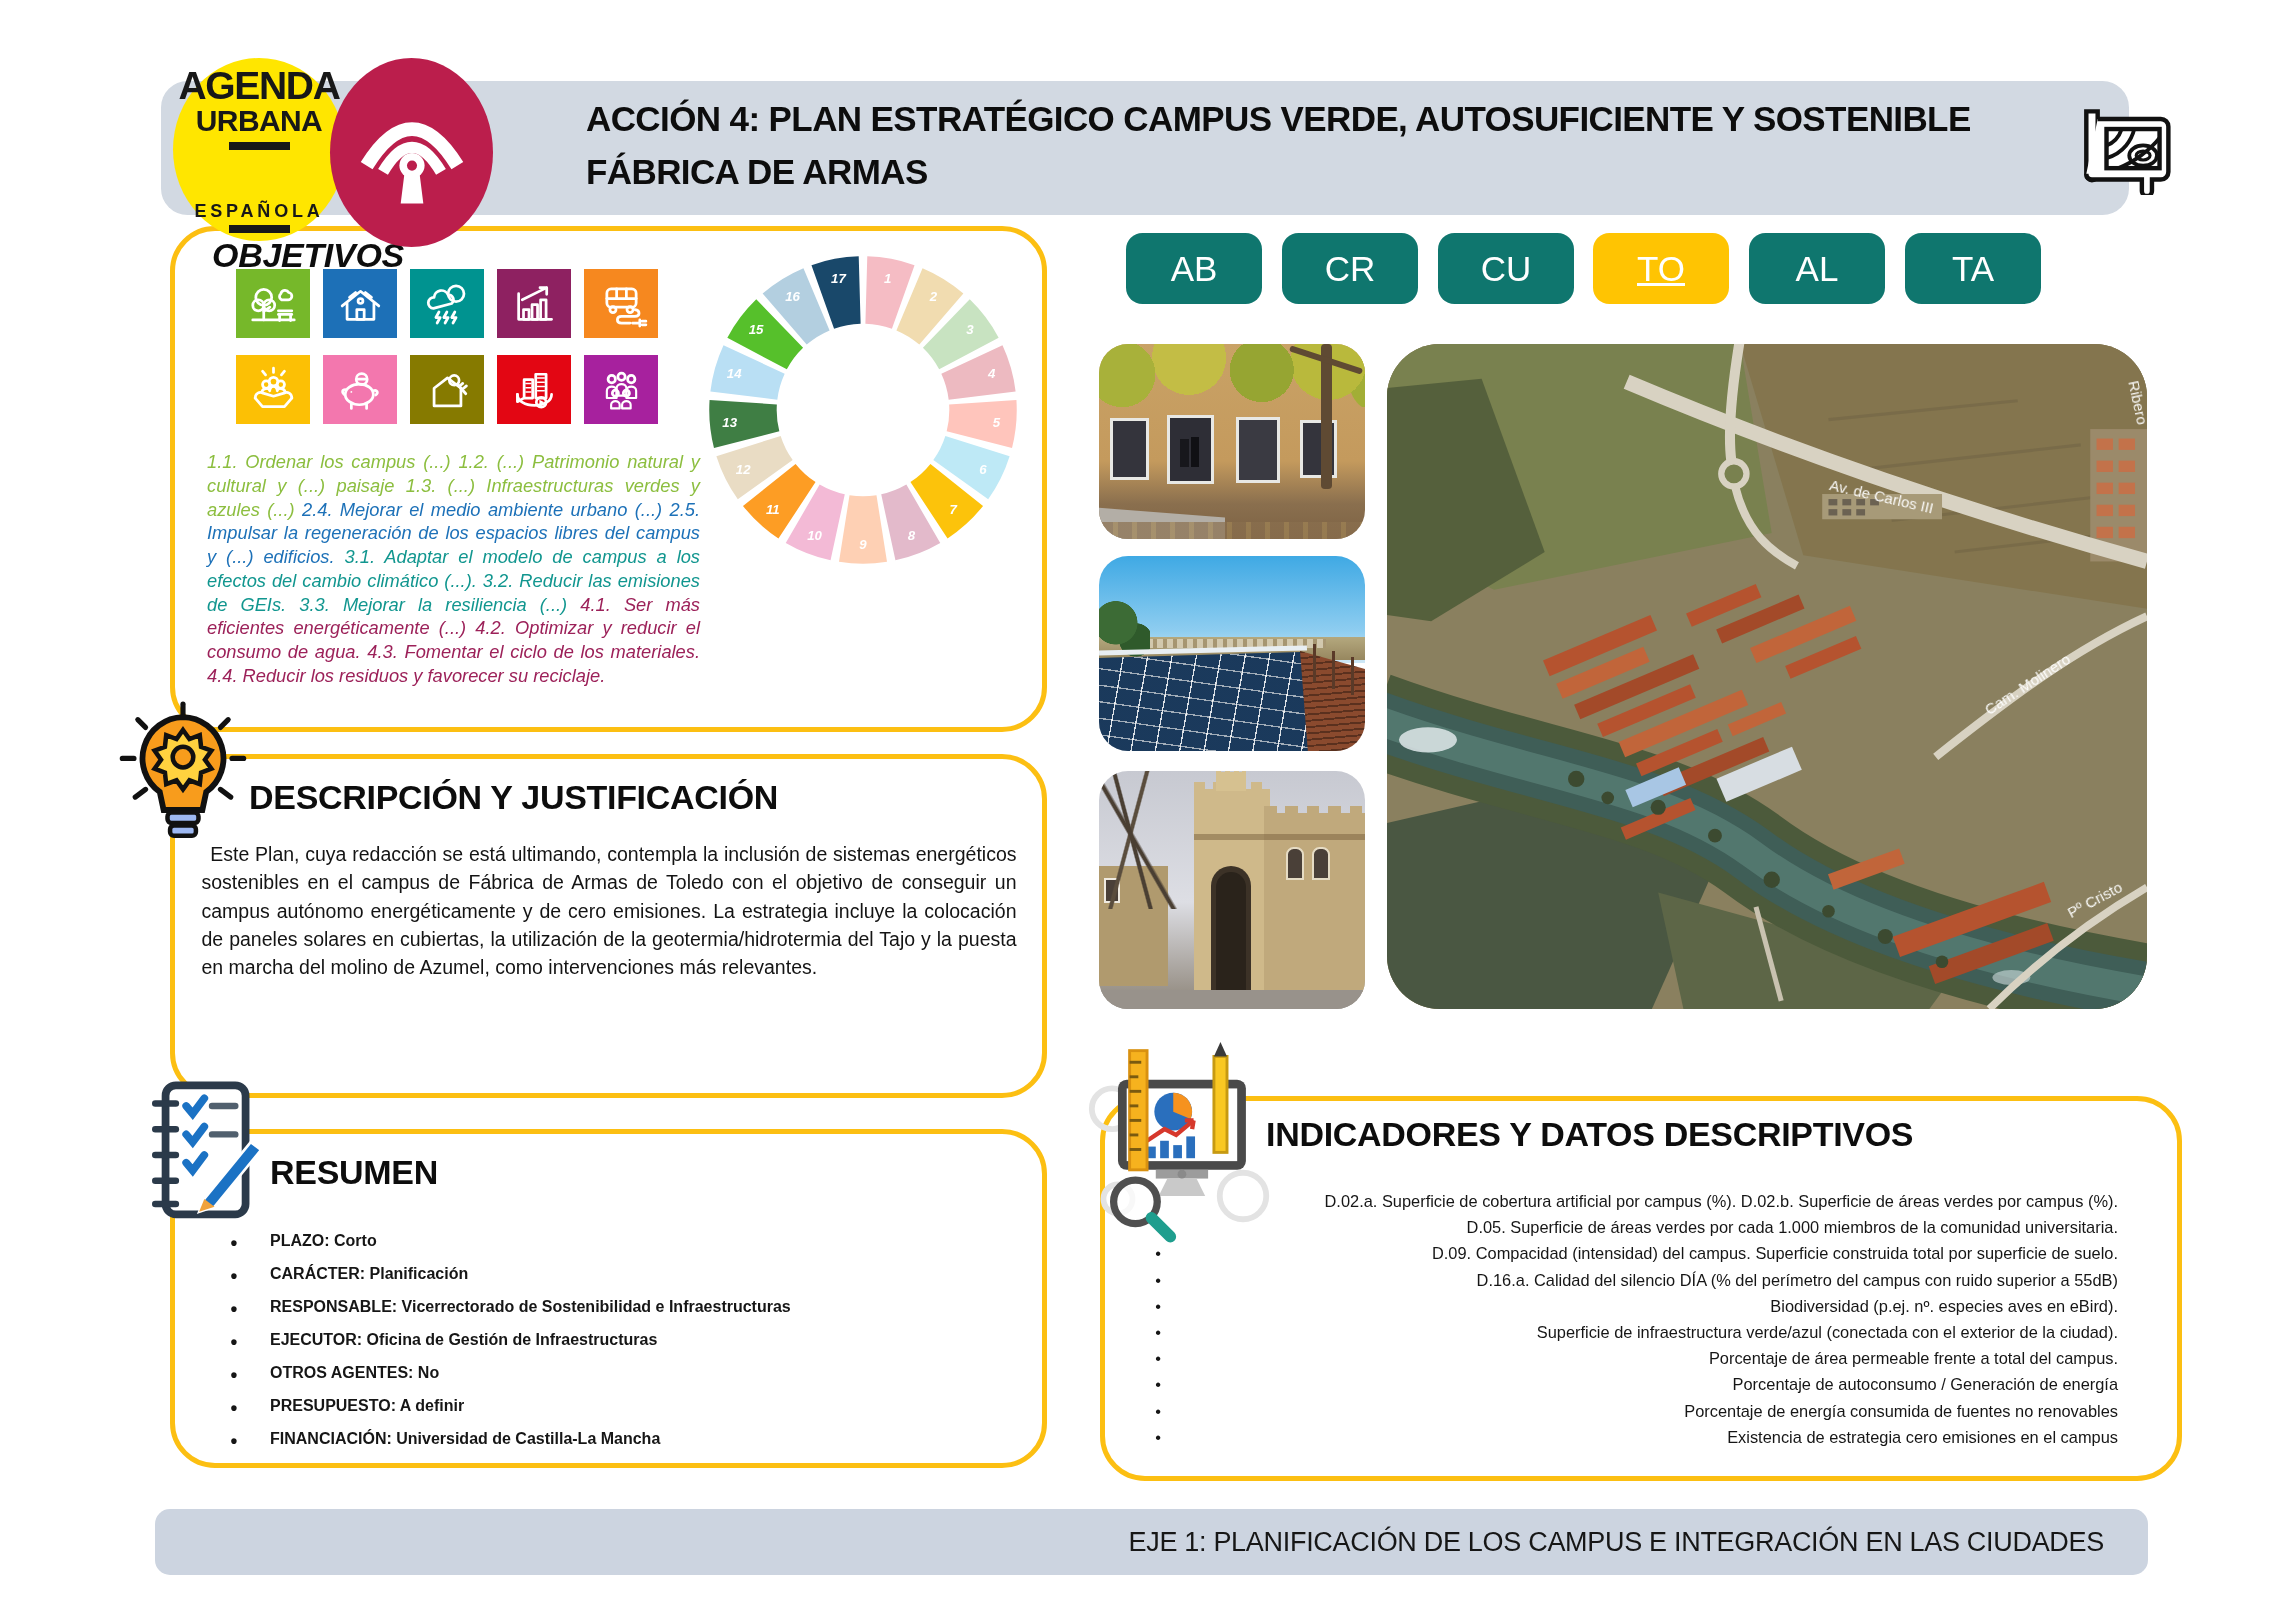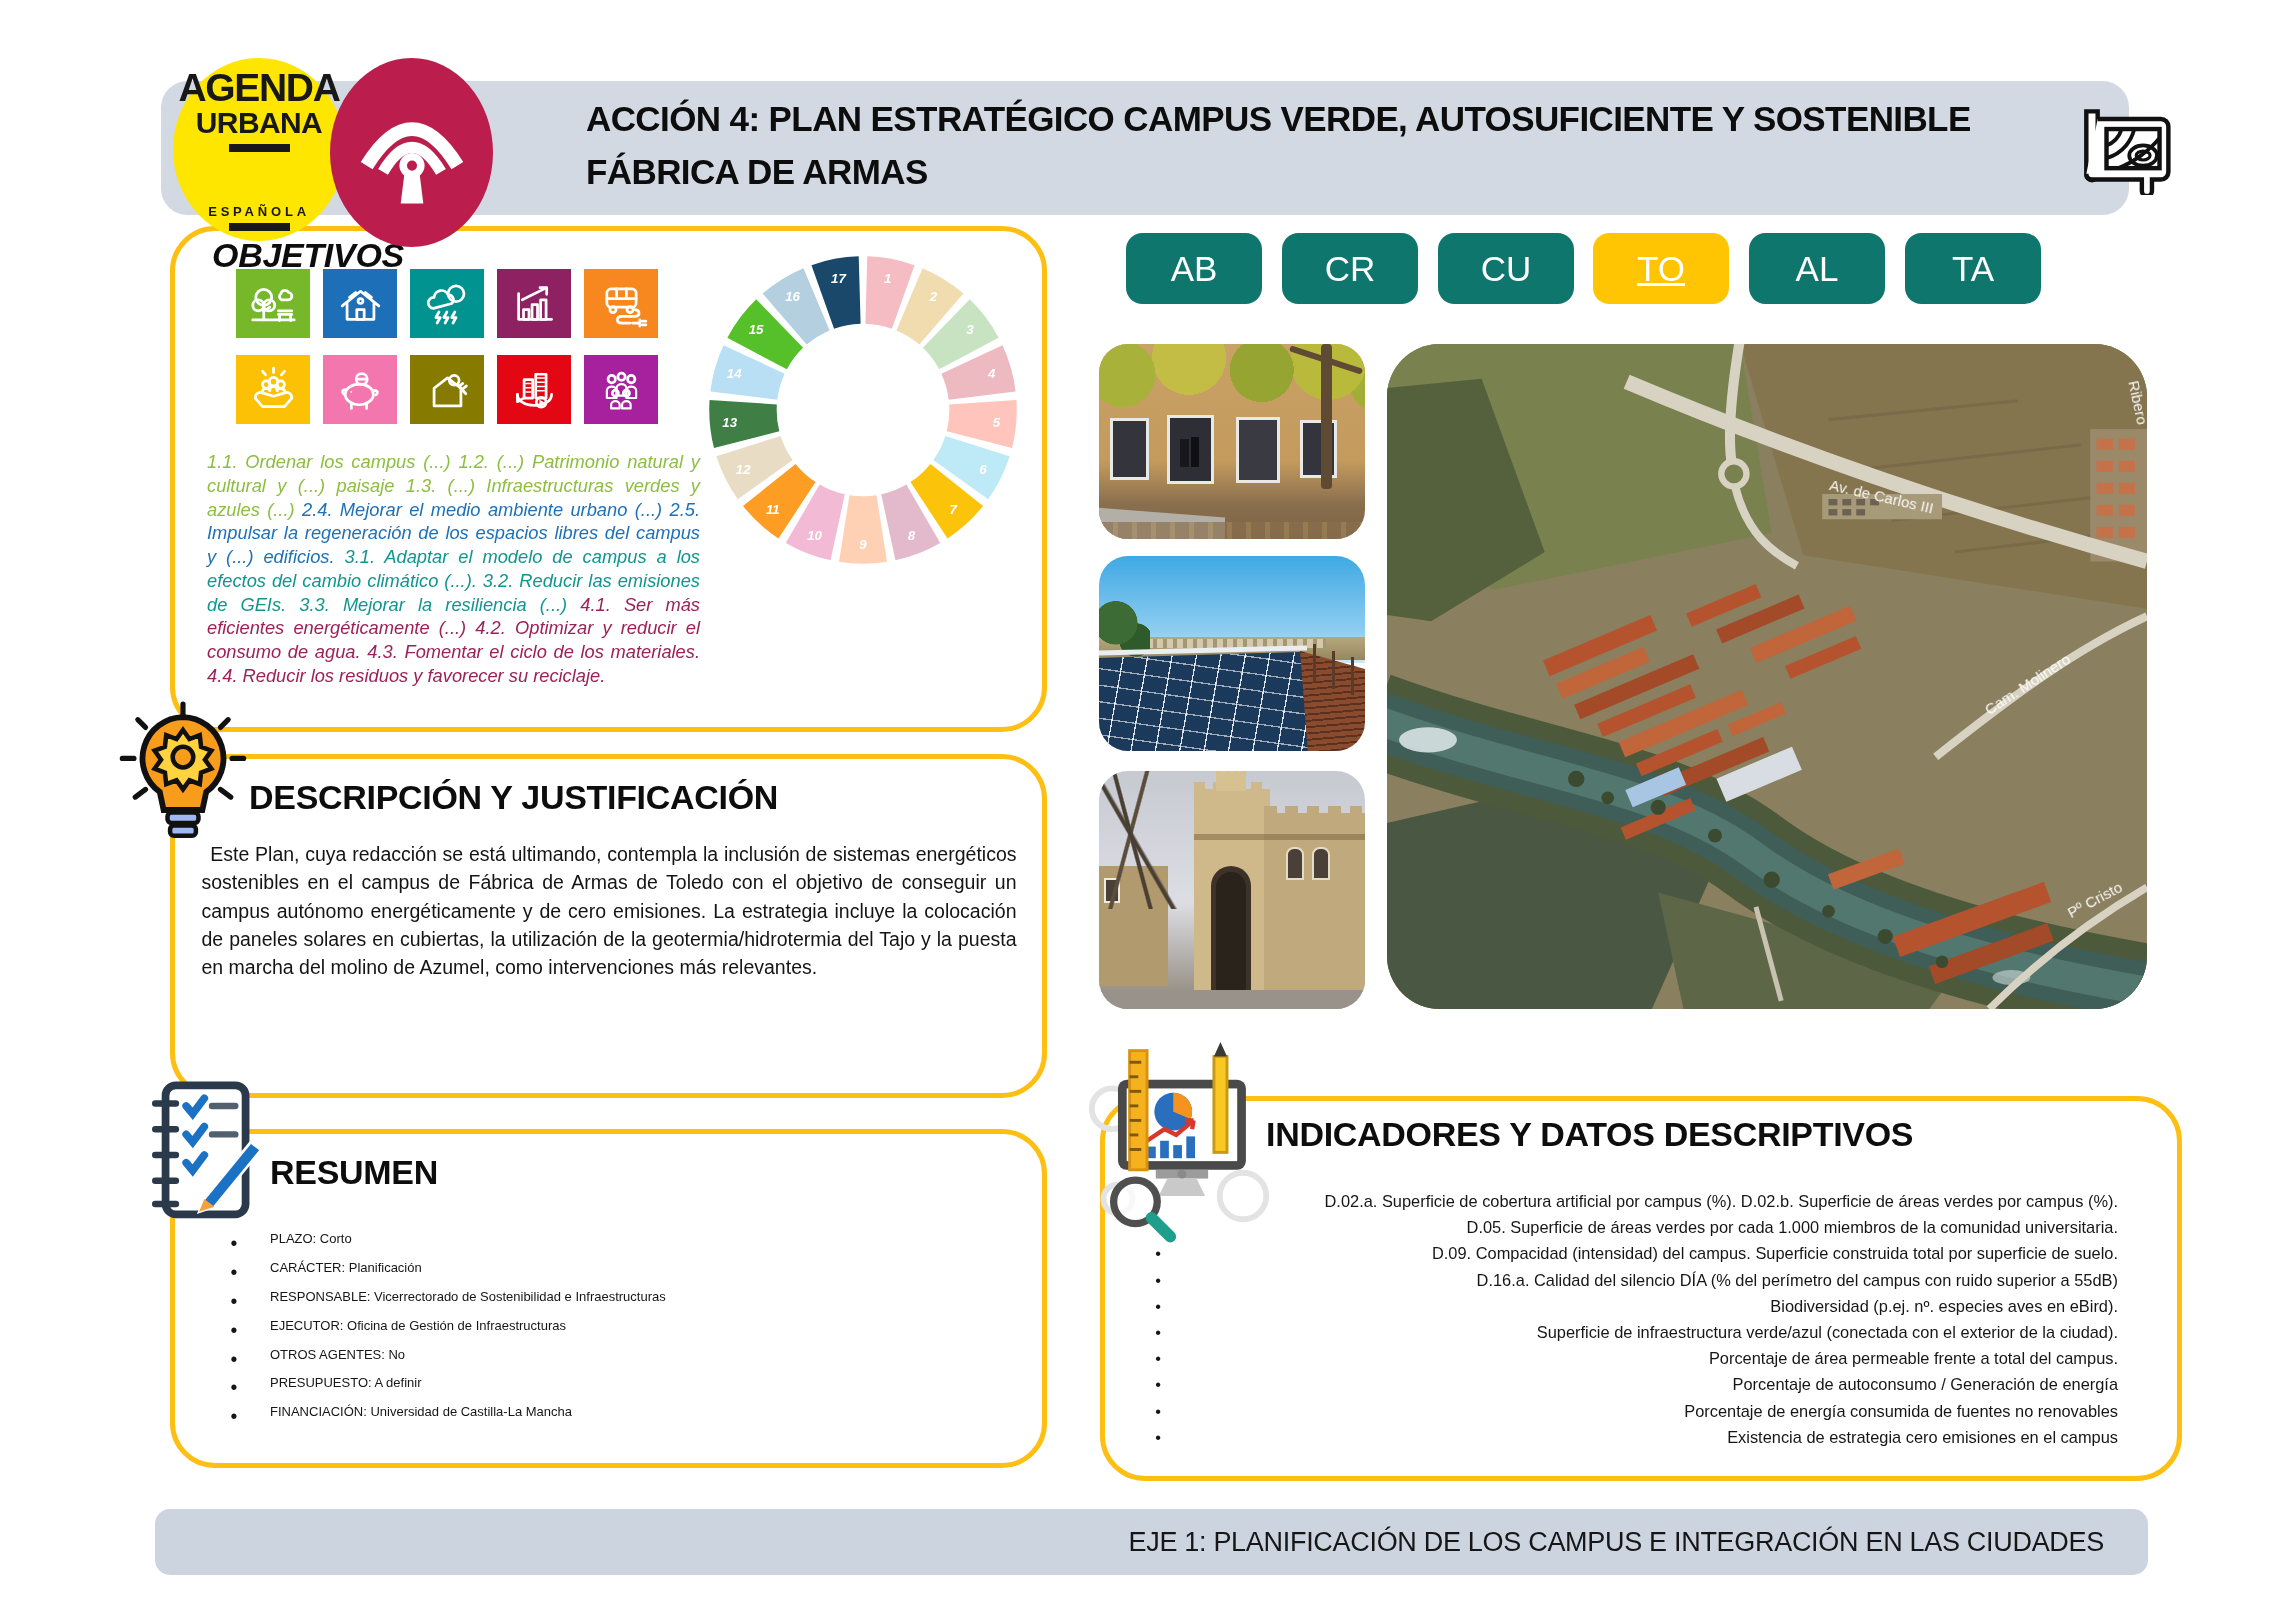--- a/index.html
+++ b/index.html
@@ -6,21 +6,21 @@
   .page{position:relative;width:2295px;height:1623px;background:#fff;overflow:hidden;
         font-family:"Liberation Sans", sans-serif;color:#111;}
   
   .header-bar{position:absolute;left:161px;top:81px;width:1968px;height:134px;
               background:#d2d9e2;border-radius:26.5px;}
   .logo-yellow{position:absolute;left:173px;top:58px;width:172px;height:183px;border-radius:50%;
                background:#ffe600;display:flex;flex-direction:column;align-items:center;justify-content:center;z-index:3;}
   .logo-yellow .l1{font-size:39px;font-weight:700;letter-spacing:-1.3px;color:#181818;line-height:1;}
   .logo-yellow .l2{font-size:30px;font-weight:700;letter-spacing:-0.6px;color:#181818;line-height:1.05;}
   .logo-yellow .bar{width:61px;height:8.2px;background:#181818;margin:5.7px 0 4.4px;}
-  .logo-yellow .l3{font-size:13px;font-weight:700;letter-spacing:3.8px;color:#181818;line-height:1;margin-top:48px;}
+  .logo-yellow .l3{font-size:18px;font-weight:700;letter-spacing:3.8px;color:#181818;line-height:1;margin-top:48px;}
   .logo-yellow .bar2{width:61px;height:8.2px;background:#181818;margin-top:5px;}
   .logo-red{position:absolute;left:330px;top:58px;width:163px;height:189px;border-radius:50%;
             background:#bb1e4c;z-index:4;display:flex;align-items:center;justify-content:center;}
   .title{position:absolute;left:586px;top:92px;width:1463px;font-size:35px;font-weight:700;
          letter-spacing:-0.6px;line-height:1.52;color:#0d0d0d;}
   .map-roll-icon{position:absolute;left:2080px;top:100px;width:101px;height:95px;z-index:5;}
   
   .tabs{position:absolute;left:1126px;top:233px;width:914px;height:71px;}
   .tab{position:absolute;top:0;width:136px;height:71px;border-radius:16.4px;background:#0f766e;
        color:#fff;font-size:35px;font-weight:400;display:flex;align-items:center;justify-content:center;}
@@ -34,21 +34,21 @@
   .statement{position:absolute;left:32px;top:219px;width:493px;font-size:18.3px;line-height:1.30;
              text-align:justify;font-weight:400;}
   
   .desc-body{position:absolute;left:26.5px;top:81px;width:815px;font-size:19.5px;line-height:1.45;
              text-align:justify;color:#141414;text-indent:8.8px;}
   .bulb-icon{position:absolute;left:112px;top:699px;width:142px;height:148px;z-index:6;}
   .note-icon{position:absolute;left:132px;top:1075px;width:142px;height:155px;z-index:6;}
   .dash-icon{position:absolute;left:1086px;top:1039px;width:189px;height:214px;z-index:6;}
   
   ul.plain{list-style:none;margin:0;padding:0;}
-  .resumen-list{position:absolute;left:53px;top:96px;width:757px;font-size:13px;color:#161616;}
+  .resumen-list{position:absolute;left:53px;top:96px;width:757px;font-size:16px;color:#161616;font-weight:bold;}
   .resumen-list li{position:relative;padding-left:42px;margin-bottom:10.7px;line-height:1.4;}
   .resumen-list li::before{content:"\2022";position:absolute;left:2.5px;font-size:19.5px;}
   .ind-list{position:absolute;left:49px;top:90px;width:964px;font-size:16.4px;color:#161616;}
   .ind-list li{position:relative;padding-left:42px;margin-bottom:4.4px;line-height:1.33;}
   .ind-list li::before{content:"\2022";position:absolute;left:1.3px;font-size:16.4px;}
   
   .photo{position:absolute;left:1099px;width:266px;border-radius:29px;overflow:hidden;}
   .photo > div{position:absolute;}
   .aerial{position:absolute;left:1387px;top:344px;width:760px;height:665px;border-radius:53px;
           overflow:hidden;background:#8a805f;}

